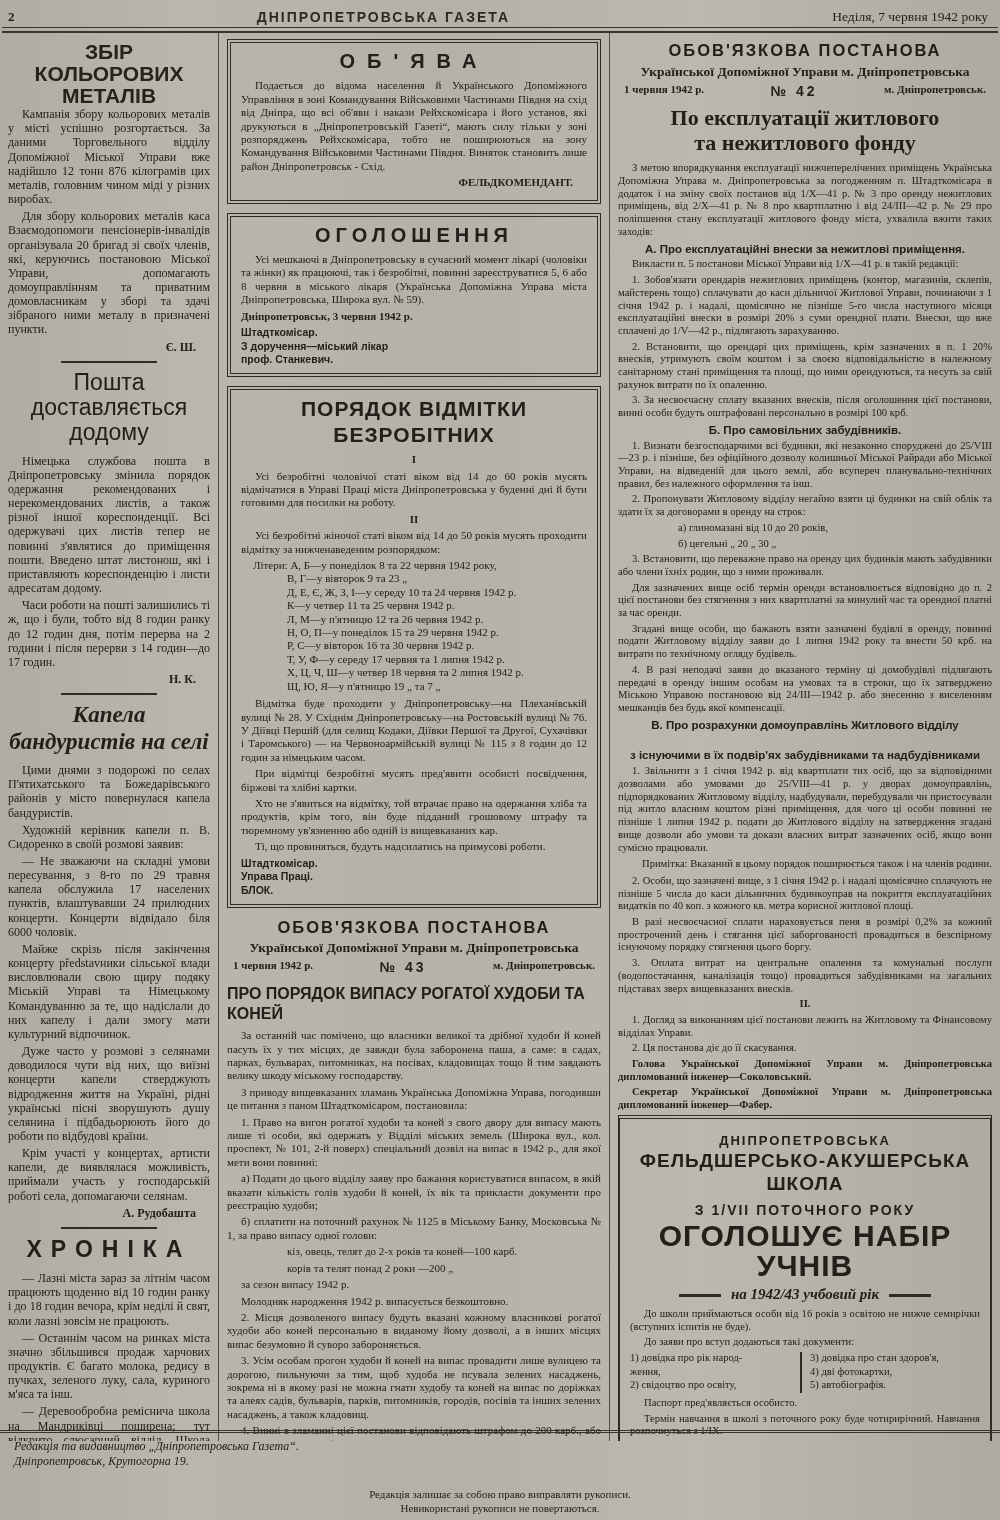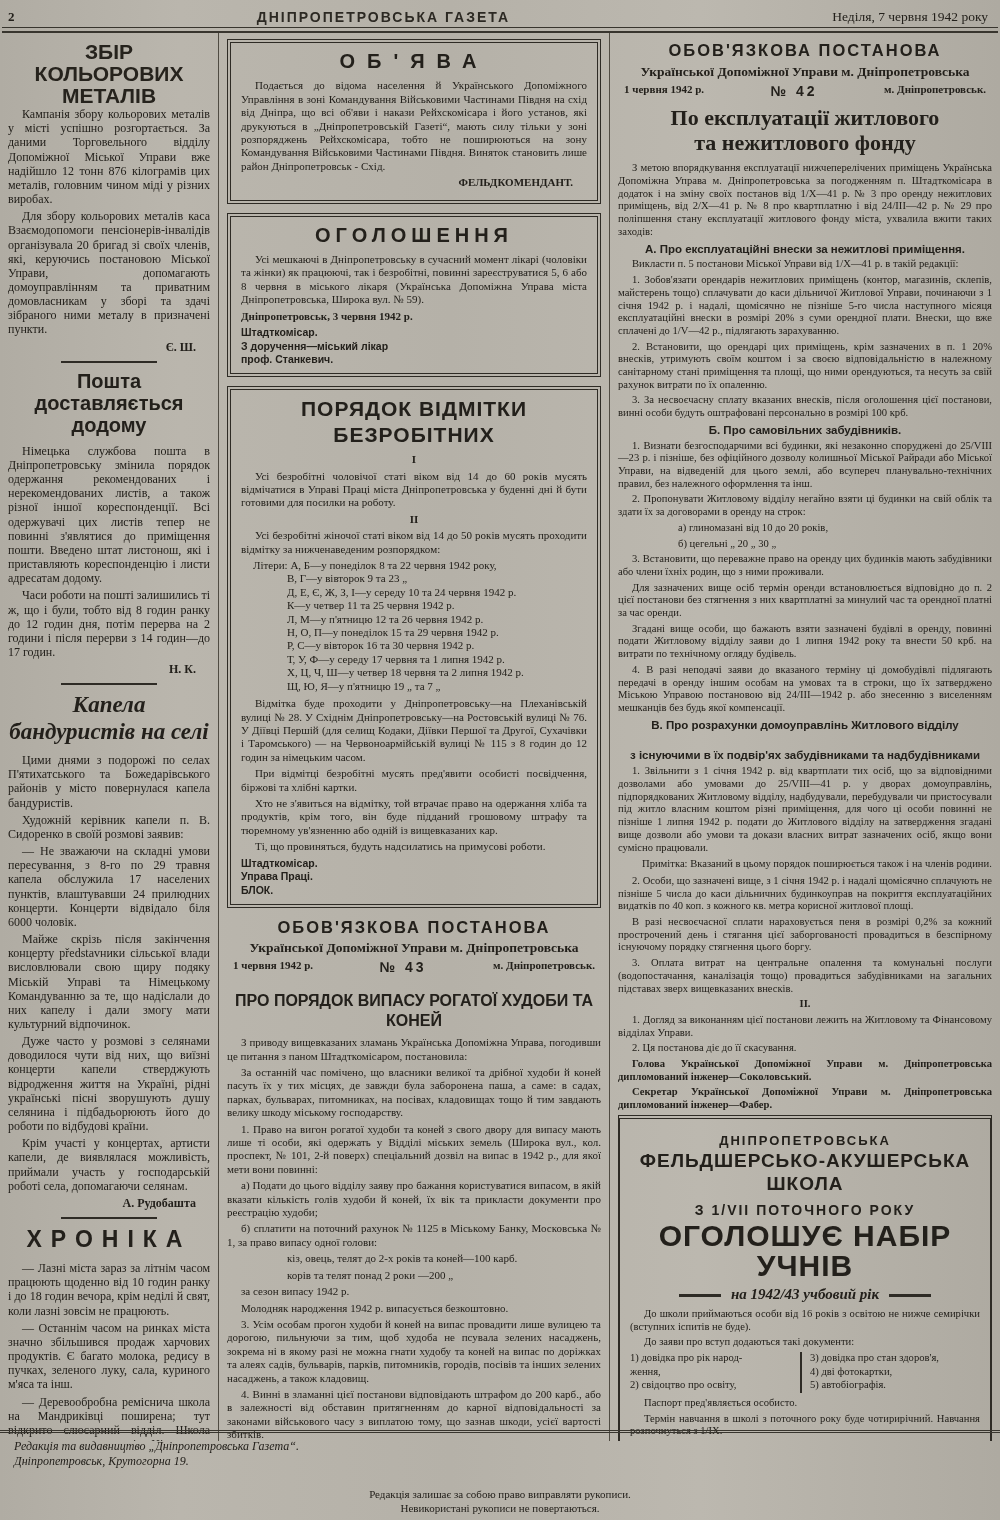--- a/index.html
+++ b/index.html
@@ -18,40 +18,40 @@
   .cols{display:flex;align-items:stretch;height:1408px;}
   .col{padding:6px 8px 0 8px;box-sizing:border-box;overflow:hidden;}
   .col-left{width:218px;font-size:12px;line-height:1.18;}
   .col-mid{width:392px;border-left:1px solid #4f4b42;border-right:1px solid #4f4b42;font-size:11px;line-height:1.22;}
   .col-right{flex:1;font-size:10.6px;line-height:1.2;}
   p{margin:0 0 3px 0;text-indent:14px;text-align:justify;}
   .sig{text-align:right;font-weight:bold;padding-right:14px;margin:2px 0 4px;}
   .art-divider{width:96px;margin:7px auto;border-top:2px solid #2e2b25;}
   
   .h-metals{font-family:"Liberation Sans",sans-serif;font-weight:bold;font-size:21px;line-height:1.05;text-align:center;margin:2px 0 0;color:#26231d;}
-  .h-post{font-family:"Liberation Sans",sans-serif;font-weight:bold;font-size:20px;line-height:1.1;text-align:center;margin:2px 0 8px;}
+  .h-post{font-family:"Liberation Sans",sans-serif;font-weight:normal;font-size:23px;line-height:1.1;text-align:center;margin:2px 0 8px;}
   .h-kapela{font-style:italic;font-weight:bold;font-size:23px;line-height:1.15;text-align:center;margin:4px 0 8px;font-family:"Liberation Serif",serif;}
   .h-chron{font-family:"Liberation Sans",sans-serif;font-weight:bold;font-size:23px;letter-spacing:9px;text-align:center;margin:4px 0 8px;}
   
   .box{border:4px double #2e2b25;padding:5px 10px 6px;margin:0 0 9px;}
   .box-title{font-family:"Liberation Sans",sans-serif;font-weight:bold;text-align:center;margin:1px 0 6px;}
   .t-obyava{font-size:20px;letter-spacing:12px;}
   .t-oholo{font-size:20px;letter-spacing:5px;}
   .t-poryadok{font-size:21px;letter-spacing:1px;}
   .roman{text-align:center;font-weight:bold;text-indent:0;margin:3px 0;}
   .sched{margin:2px 0 4px 0;}
   .sched div{margin-left:46px;text-indent:0;}
   .sched div:first-child{margin-left:12px;}
   .sig-block{font-family:"Liberation Sans",sans-serif;font-weight:bold;font-size:10.5px;line-height:1.3;padding-right:40px;}
   
   .post-head{font-family:"Liberation Sans",sans-serif;font-weight:bold;text-align:center;font-size:16.5px;letter-spacing:2px;margin:2px 0 3px;}
   .post-sub{text-align:center;font-weight:bold;font-size:13.5px;margin:0 0 3px;}
   .post-meta{display:flex;justify-content:space-between;font-weight:bold;font-size:11px;margin:0 6px 5px;}
   .post-meta .num{font-family:"Liberation Sans",sans-serif;font-size:14px;letter-spacing:3px;}
-  .post-title43{font-family:"Liberation Sans",sans-serif;font-weight:bold;text-align:center;font-size:16px;margin:15px 0 6px;}
+  .post-title43{font-family:"Liberation Sans",sans-serif;font-weight:bold;text-align:left;font-size:16px;margin:8px 0 6px;}
   .post-title42{font-weight:bold;text-align:center;font-size:22px;line-height:1.15;margin:3px 0 7px;font-family:"Liberation Serif",serif;}
   .sec-title{font-family:"Liberation Sans",sans-serif;font-weight:bold;text-align:center;font-size:11.5px;margin:4px 0 2px;text-indent:0;}
   .tariff{margin-left:60px;text-indent:0;}
   .note{margin:4px 0 4px 24px;text-indent:0;}
   
   .school{border-top:4px double #2e2b25;border-bottom:4px double #2e2b25;border-left:2px solid #2e2b25;border-right:2px solid #2e2b25;padding:14px 10px 5px;margin:2px 0 8px;}
   .school .l1{font-family:"Liberation Sans",sans-serif;font-weight:bold;text-align:center;font-size:13px;letter-spacing:2px;margin-bottom:2px;}
   .school .l2{font-family:"Liberation Sans",sans-serif;font-weight:bold;text-align:center;font-size:19px;letter-spacing:1px;margin-bottom:6px;}
   .school .l3{font-family:"Liberation Sans",sans-serif;font-weight:bold;text-align:center;font-size:14px;letter-spacing:2px;margin-bottom:2px;}
   .school .l4{font-family:"Liberation Sans",sans-serif;font-weight:bold;text-align:center;font-size:30px;letter-spacing:1px;line-height:1;margin-bottom:4px;}
@@ -164,29 +164,30 @@
 
       <section>
         <div class="post-head">ОБОВ'ЯЗКОВА ПОСТАНОВА</div>
         <div class="post-sub">Української Допоміжної Управи м. Дніпропетровська</div>
         <div class="post-meta">
           <span>1 червня 1942 р.</span>
           <span class="num">№ 43</span>
           <span>м. Дніпропетровськ.</span>
         </div>
         <div class="post-title43">ПРО ПОРЯДОК ВИПАСУ РОГАТОЇ ХУДОБИ ТА КОНЕЙ</div>
+        <p>За останній час помічено, що власники великої та дрібної худоби й коней пасуть їх у тих місцях, де завжди була заборонена паша, а саме: в садах, парках, бульварах, питомниках, на посівах, кладовищах тощо й тим завдають велику шкоду міському господарству.</p>
         <p>З приводу вищевказаних зламань Українська Допоміжна Управа, погодивши це питання з паном Штадткомісаром, постановила:</p>
-        <p>За останній час помічено, що власники великої та дрібної худоби й коней пасуть їх у тих місцях, де завжди була заборонена паша, а саме: в садах, парках, бульварах, питомниках, на посівах, кладовищах тощо й тим завдають велику шкоду міському господарству.</p>
         <p>1. Право на вигон рогатої худоби та коней з свого двору для випасу мають лише ті особи, які одержать у Відділі міських земель (Широка вул., кол. проспект, № 101, 2-й поверх) спеціальний дозвіл на випас в 1942 р., для якої мети вони повинні:</p>
         <p>а) Подати до цього відділу заяву про бажання користуватися випасом, в якій вказати кількість голів худоби й коней, їх вік та прикласти документи про реєстрацію худоби;</p>
         <p>б) сплатити на поточний рахунок № 1125 в Міському Банку, Московська № 1, за право випасу одної голови:</p>
         <p class="tariff">кіз, овець, телят до 2-х років та коней—100 карб.</p>
         <p class="tariff">корів та телят понад 2 роки —200 „</p>
         <p>за сезон випасу 1942 р.</p>
         <p>Молодняк народження 1942 р. випасується безкоштовно.</p>
+        <p>2. Місця дозволеного випасу будуть вказані кожному власникові рогатої худоби або коней персонально в виданому йому дозволі, а в інших місцях випас безумовно й суворо забороняється.</p>
         <p>3. Усім особам прогон худоби й коней на випас провадити лише вулицею та дорогою, пильнуючи за тим, щоб худоба не псувала зелених насаджень, зокрема ні в якому разі не можна гнати худобу та коней на випас по доріжках та алеях садів, бульварів, парків, питомників, городів, посівів та інших зелених насаджень, а також кладовищ.</p>
         <p>4. Винні в зламанні цієї постанови відповідають штрафом до 200 карб., або в залежності від обставин притягненням до карної відповідальності за законами військового часу з виплатою тому, що зазнав шкоди, усієї вартості збитків.</p>
 
       </section>
     </div>
 
     <div class="col col-right">
       <section>
         <div class="post-head">ОБОВ'ЯЗКОВА ПОСТАНОВА</div>
         <div class="post-sub">Української Допоміжної Управи м. Дніпропетровська</div>

